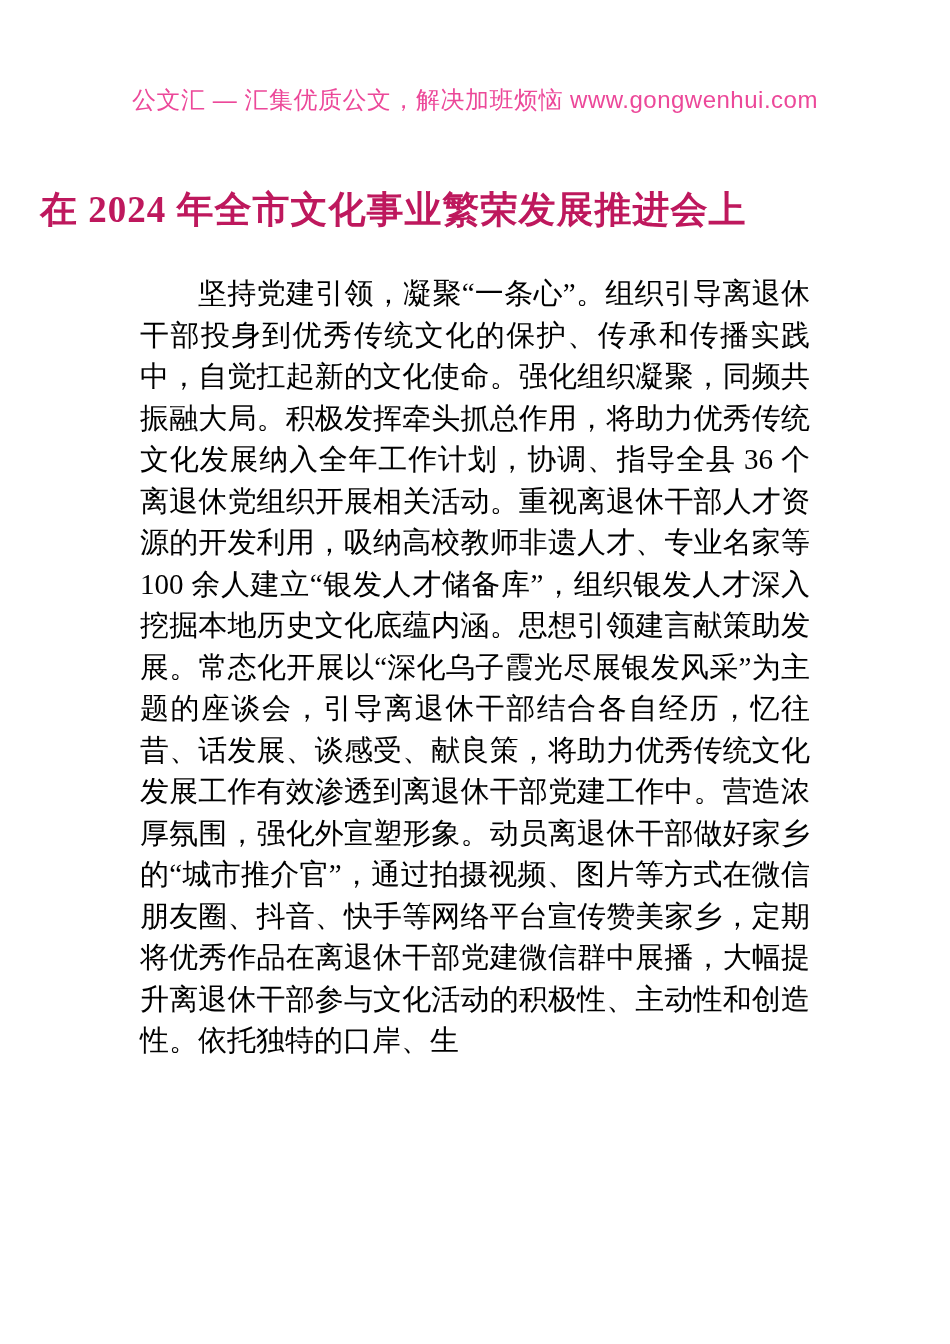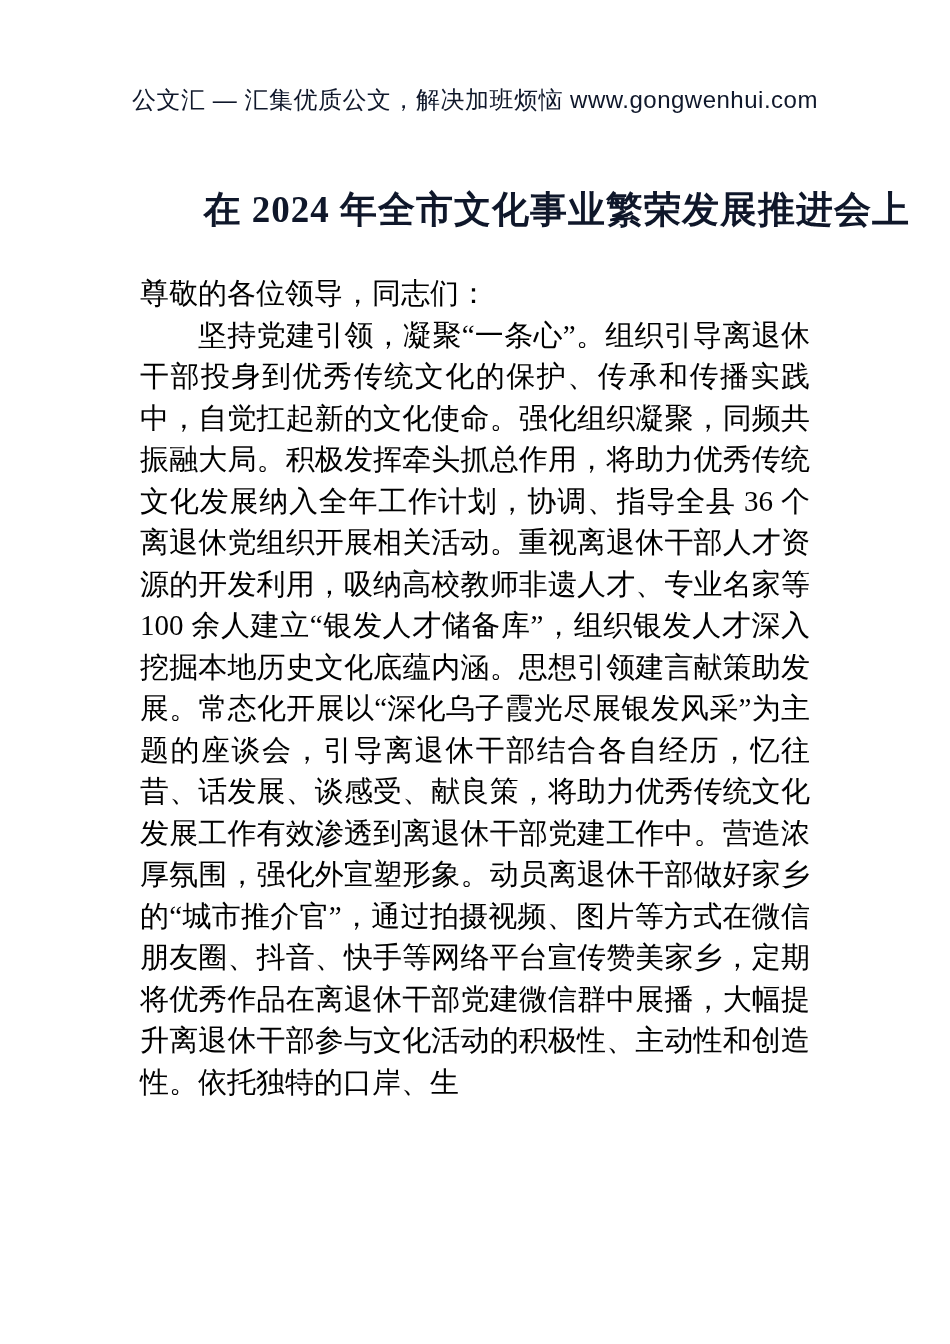--- a/index.html
+++ b/index.html
@@ -14,32 +14,32 @@
       background: #ffffff;
       overflow: hidden;
       color: #000000;
       font-family: "Liberation Serif", "DejaVu Serif", serif;
     }
     .banner {
       margin-top: 86px;
       text-align: center;
       font-size: 24px;
       line-height: 27px;
-      color: #0f172a;
+      color: #ec4899;
       font-family: "Liberation Sans", "DejaVu Sans", sans-serif;
       letter-spacing: 0.5px;
     }
     .title {
       margin: 62px 40px 0 40px;
-      text-align: right;
+      text-align: left;
       font-size: 37px;
       font-weight: 700;
       line-height: 70px;
       letter-spacing: 1px;
-      color: #0f172a;
+      color: #be185d;
     }
     .title-line {
       display: block;
     }
     .doc-body {
       margin: 28px 140px 0 140px;
       font-size: 29px;
       line-height: 41.5px;
       text-align: justify;
       color: #000000;
@@ -59,17 +59,16 @@
 
   <div class="banner">
     <span>公文汇 — 汇集优质公文，解决加班烦恼 www.gongwenhui.com</span>
   </div>
 
   <h1 class="title">
     <span class="title-line">在 2024 年全市文化事业繁荣发展推进会上</span>
   </h1>
 
   <div class="doc-body">
-    <p class="salutation">尊敬的各位领导，同志们：</p>
     <p class="para">坚持党建引领，凝聚“一条心”。组织引导离退休干部投身到优秀传统文化的保护、传承和传播实践中，自觉扛起新的文化使命。强化组织凝聚，同频共振融大局。积极发挥牵头抓总作用，将助力优秀传统文化发展纳入全年工作计划，协调、指导全县 36 个离退休党组织开展相关活动。重视离退休干部人才资源的开发利用，吸纳高校教师非遗人才、专业名家等 100 余人建立“银发人才储备库”，组织银发人才深入挖掘本地历史文化底蕴内涵。思想引领建言献策助发展。常态化开展以“深化乌子霞光尽展银发风采”为主题的座谈会，引导离退休干部结合各自经历，忆往昔、话发展、谈感受、献良策，将助力优秀传统文化发展工作有效渗透到离退休干部党建工作中。营造浓厚氛围，强化外宣塑形象。动员离退休干部做好家乡的“城市推介官”，通过拍摄视频、图片等方式在微信朋友圈、抖音、快手等网络平台宣传赞美家乡，定期将优秀作品在离退休干部党建微信群中展播，大幅提升离退休干部参与文化活动的积极性、主动性和创造性。依托独特的口岸、生</p>
   </div>
 
 </div>
 
 </body></html>

